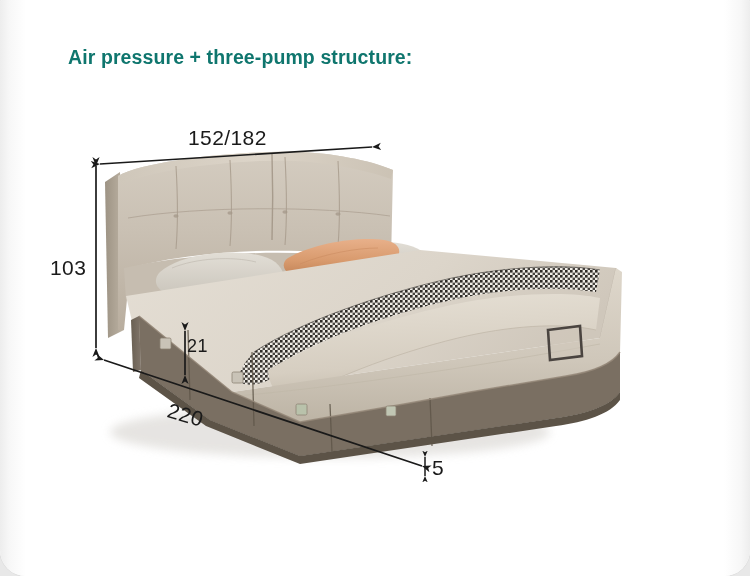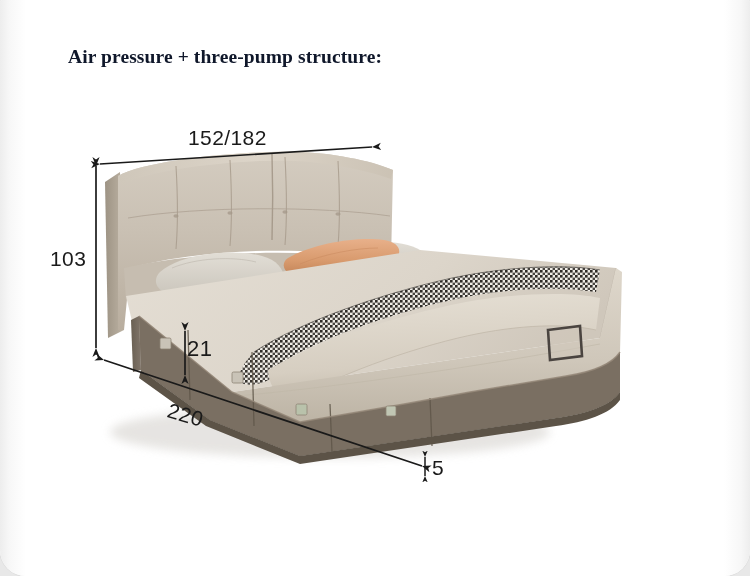--- a/index.html
+++ b/index.html
@@ -36,23 +36,22 @@
   #card-sheen-right { right: 0; background: linear-gradient(to left,  #ededed 0%, #f7f7f7 35%, #ffffff 100%); }
 
   
   #headline {
     position: absolute;
     left: 68px;
     top: 46px;
     font-size: 19.5px;
     font-weight: bold;
     letter-spacing: 0.1px;
-    color: #0f172a;
+    color: #0f766e;
     white-space: nowrap;
-    font-family: Liberation Serif, serif;
   }
 
   
   #diagram-stage {
     position: absolute;
     left: 0; top: 0;
     width: 630px; height: 576px;
   }
   #diagram-svg { position: absolute; left: 0; top: 0; }
 
@@ -60,22 +59,22 @@
   .dim-label {
     position: absolute;
     color: #1a1a1a;
     font-size: 21px;
     font-weight: 400;
     letter-spacing: 0.4px;
     white-space: nowrap;
     font-family: "Liberation Sans", sans-serif;
   }
   #dim-width-label  { left: 188px; top: 126px; }
-  #dim-height-label { left: 50px;  top: 247px; }
-  #dim-base-label   { left: 187px; top: 336px; font-size: 22px; }
+  #dim-height-label { left: 50px;  top: 256px; }
+  #dim-base-label   { left: 187px; top: 336px; font-size: 18px; }
   #dim-length-label { left: 168px; top: 398px; transform: rotate(16.5deg); transform-origin: left center; }
   #dim-foot-label   { left: 432px; top: 456px; font-size: 21px; }
 </style>
 </head>
 <body>
 
 <div id="product-card">
 
   <div id="card-sheen-left"></div>
   <div id="card-sheen-right"></div>

